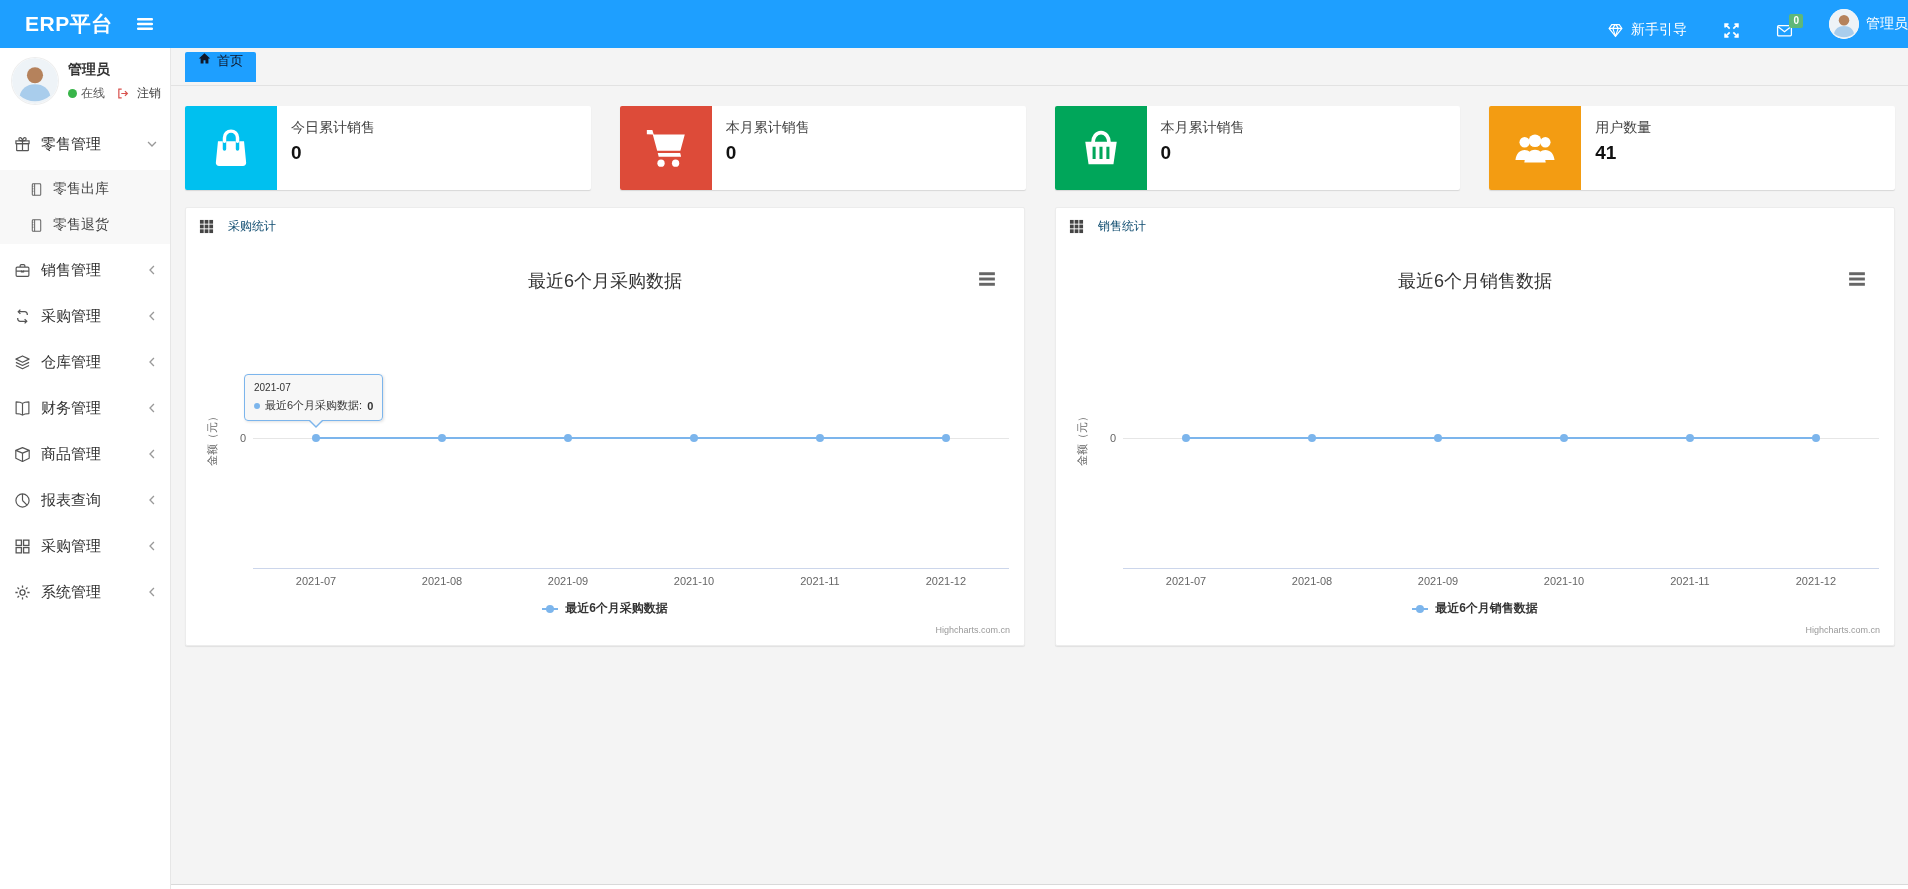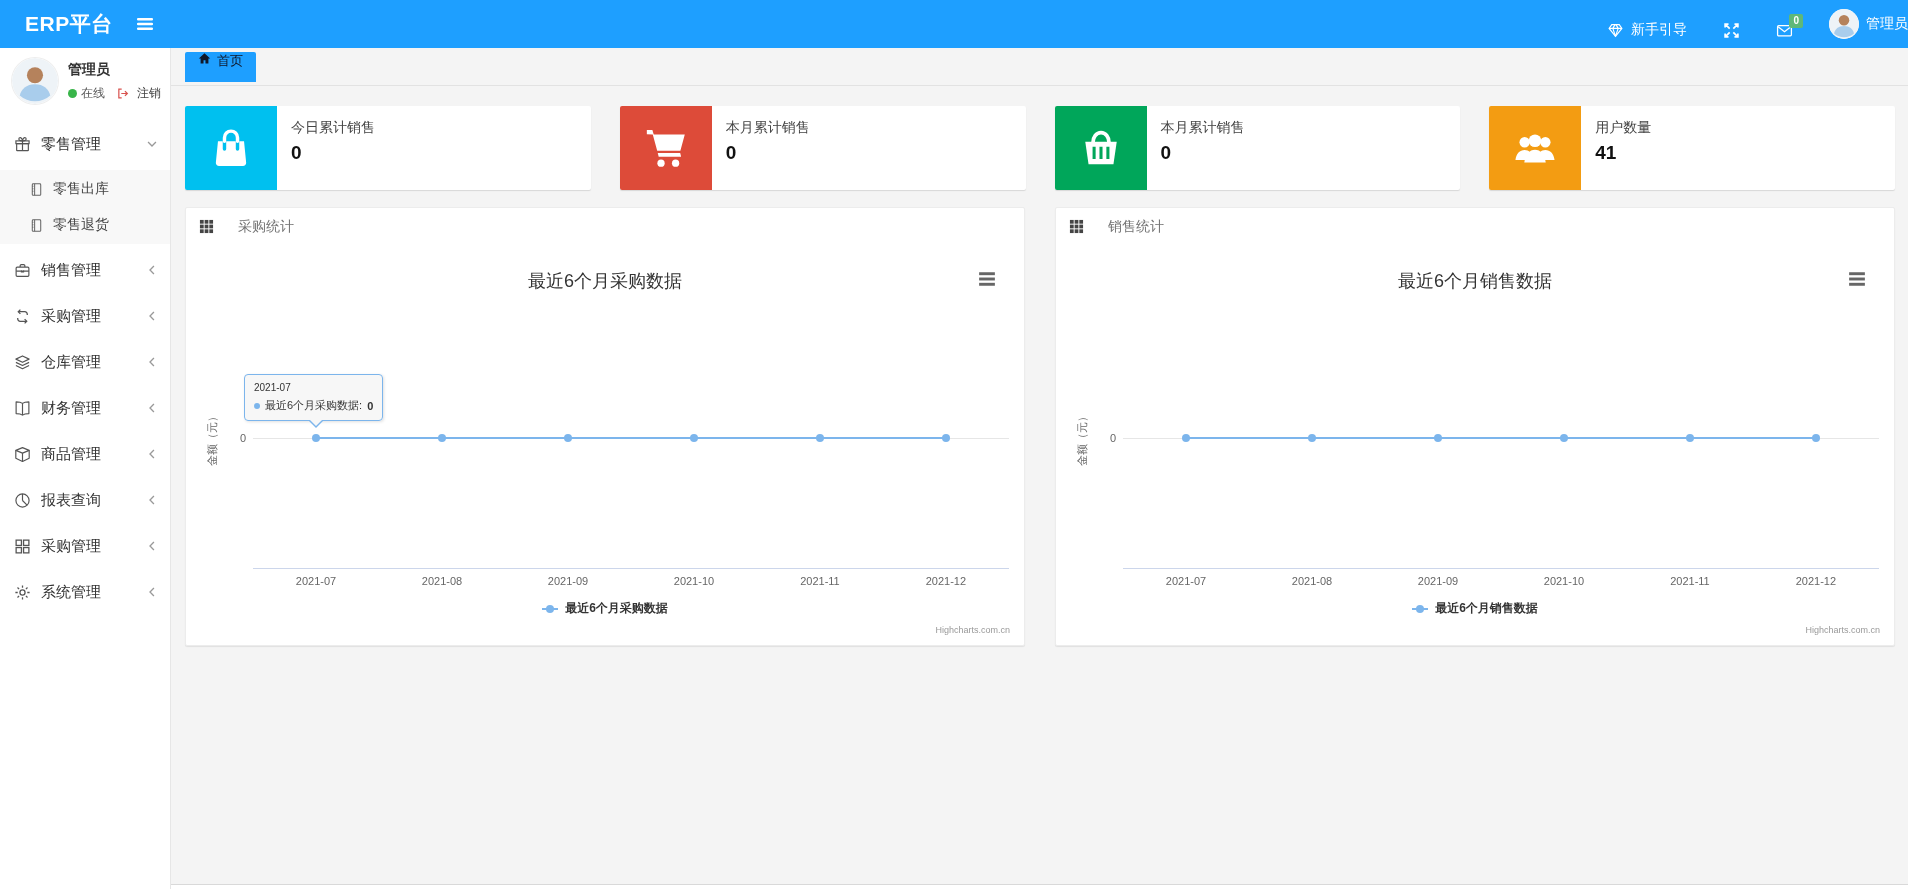--- a/index.html
+++ b/index.html
@@ -56,21 +56,21 @@
         box-shadow:0 1px 1px rgba(0,0,0,.12)}
   .card-icon{width:92px;flex:none;display:flex;align-items:center;justify-content:center}
   .card-icon .svgi{width:46px;height:46px}
   .card-body{padding:13px 14px 0}
   .card-label{font-size:14px;color:#444;margin-bottom:5px}
   .card-value{font-size:19px;font-weight:bold;color:#111}
 
   .panels{display:flex;gap:30px;margin-top:17px}
   .panel{flex:1;background:#fff;border:1px solid #ececec;border-radius:2px;
          box-shadow:0 1px 1px rgba(0,0,0,.08)}
-  .panel-head{height:37px;display:flex;align-items:center;gap:24px;padding:0 13px;font-size:14px;color:#737373}
+  .panel-head{height:37px;display:flex;align-items:center;gap:14px;padding:0 13px;font-size:12px;color:#0c4a6e}
   .panel-head .svgi{width:15px;height:15px;color:#444}
 
   
   .chart{position:relative;height:400px;overflow:hidden}
   .hc-title{position:absolute;top:24px;left:0;right:0;text-align:center;font-size:18px;color:#333}
   .hc-menu{position:absolute;top:27px;right:28px;width:18px;height:14px;color:#666;cursor:pointer}
   .hc-ylabel-wrap{position:absolute;left:12px;top:118px;width:28px;height:150px;
                   display:flex;align-items:center;justify-content:center}
   .hc-ylabel{transform:rotate(-90deg);white-space:nowrap;font-size:11px;color:#666}
   .hc-ytick{position:absolute;left:22px;width:38px;top:187px;text-align:right;font-size:11px;color:#666}

